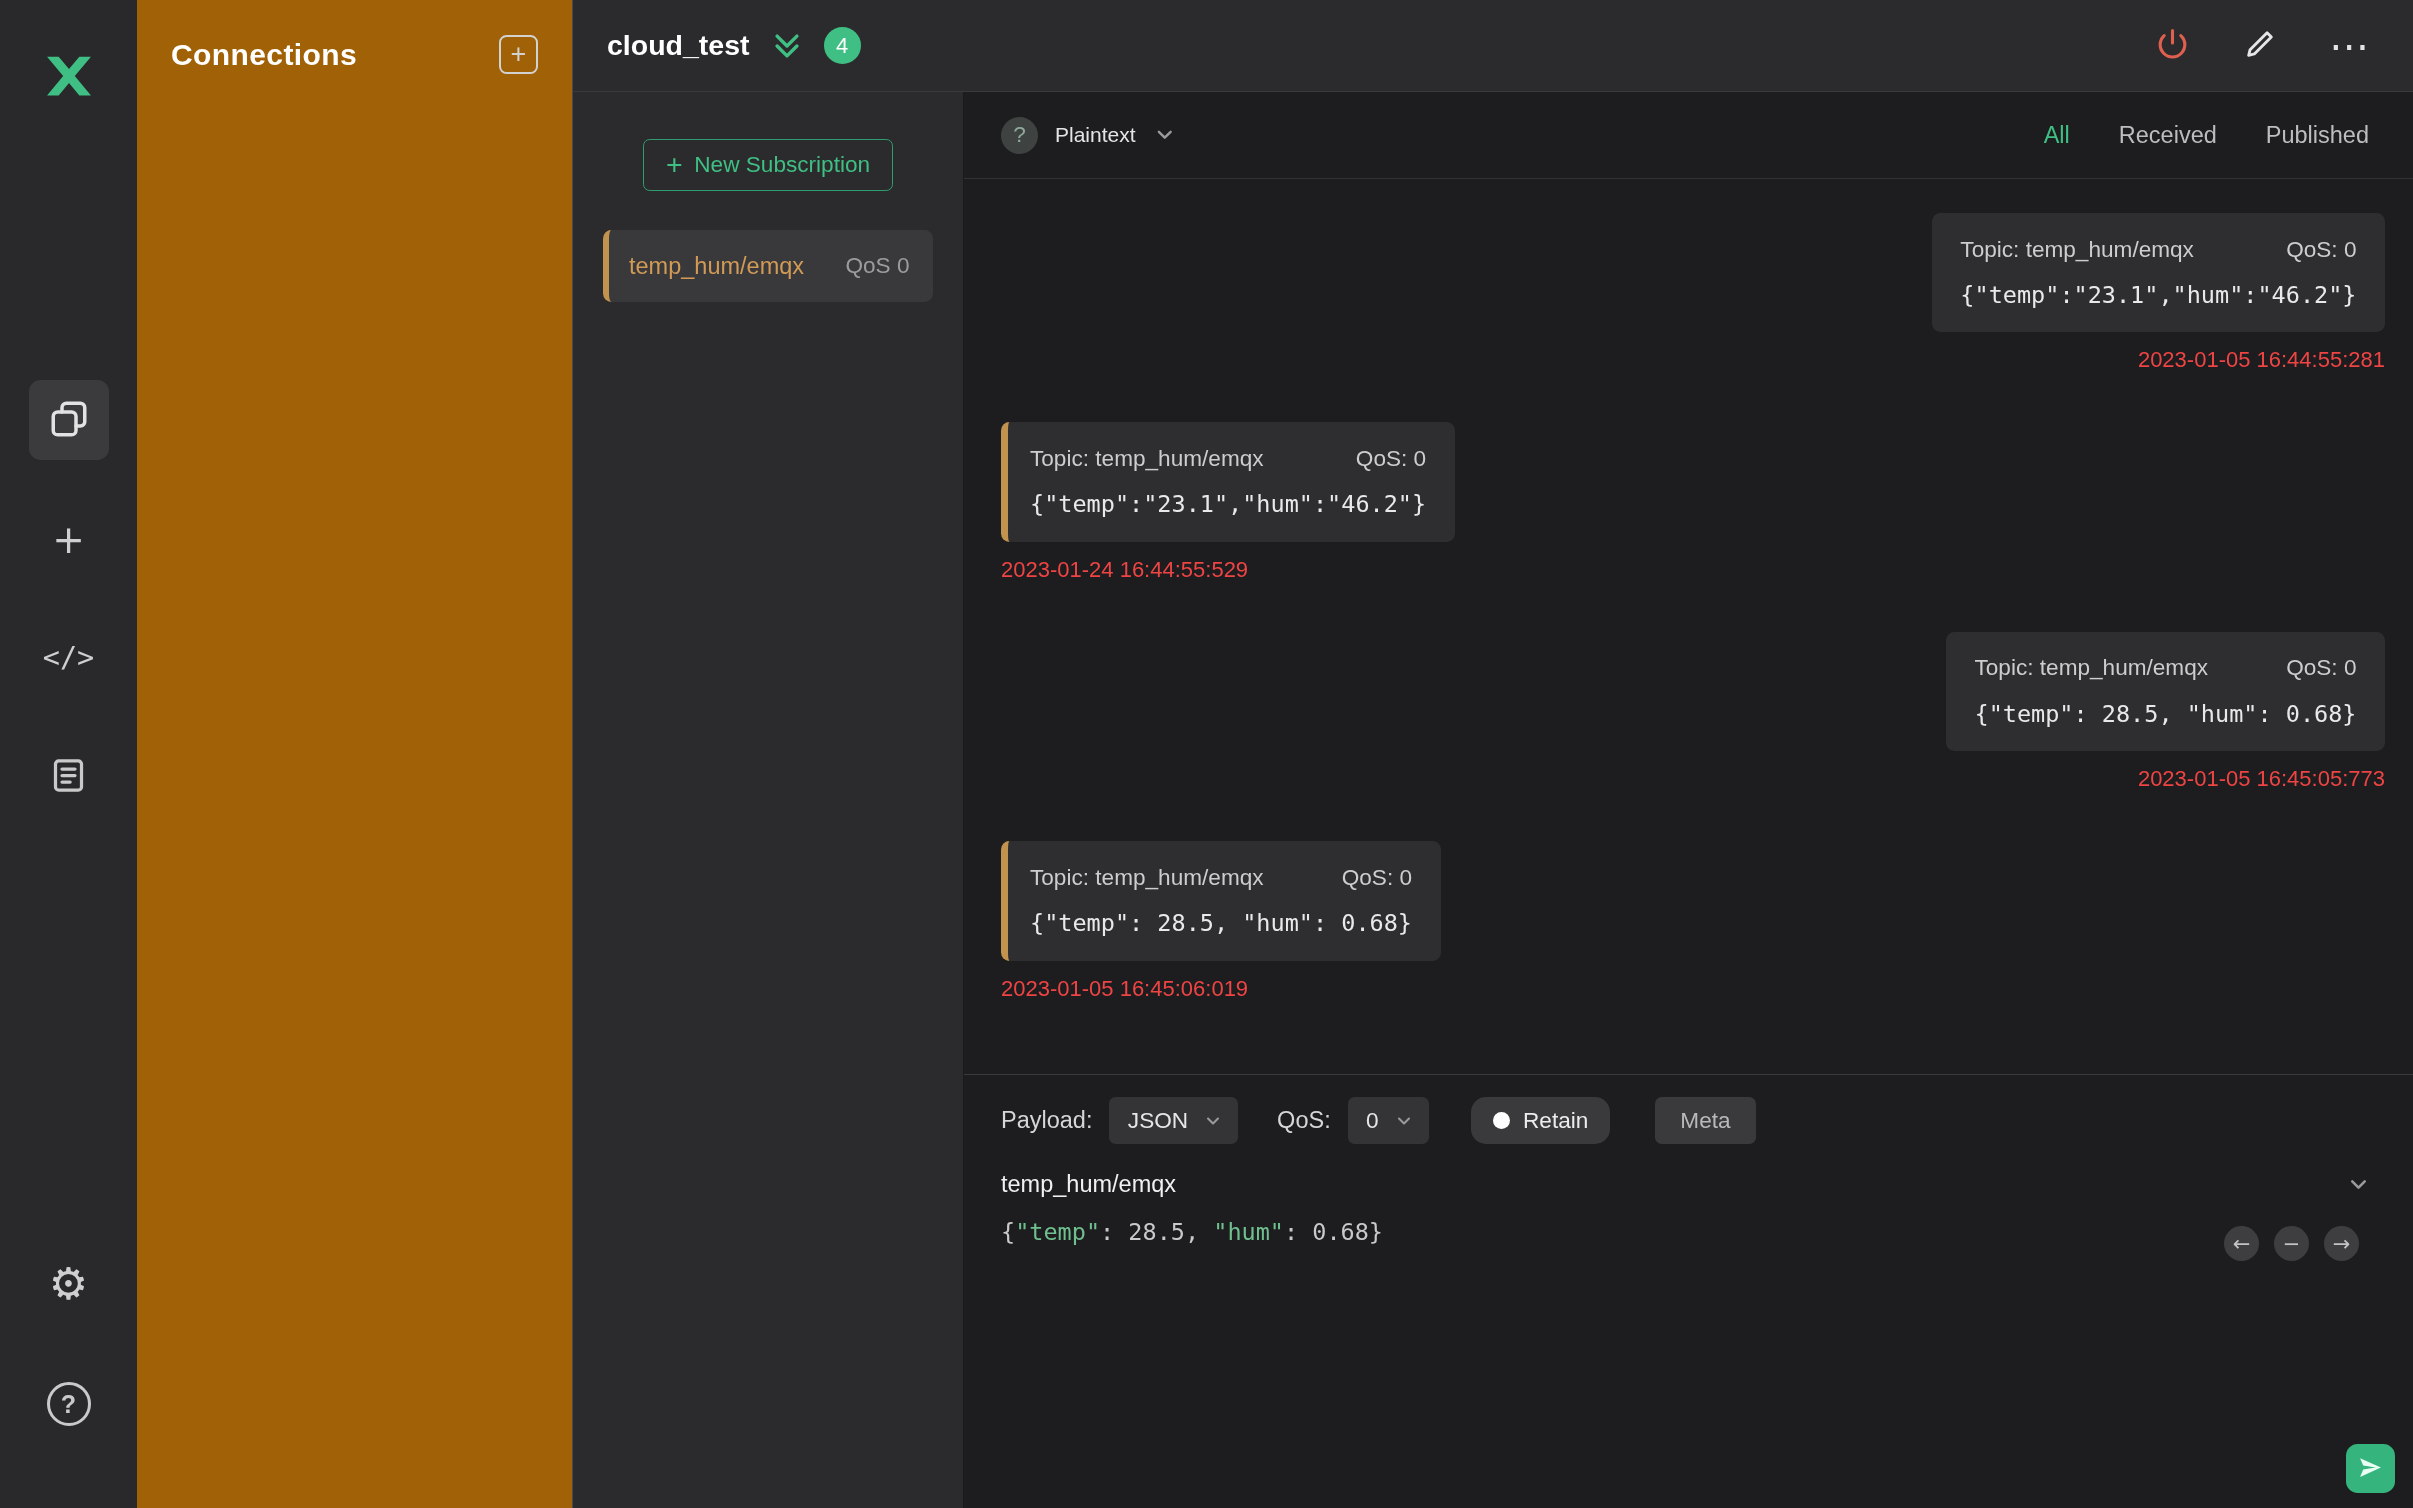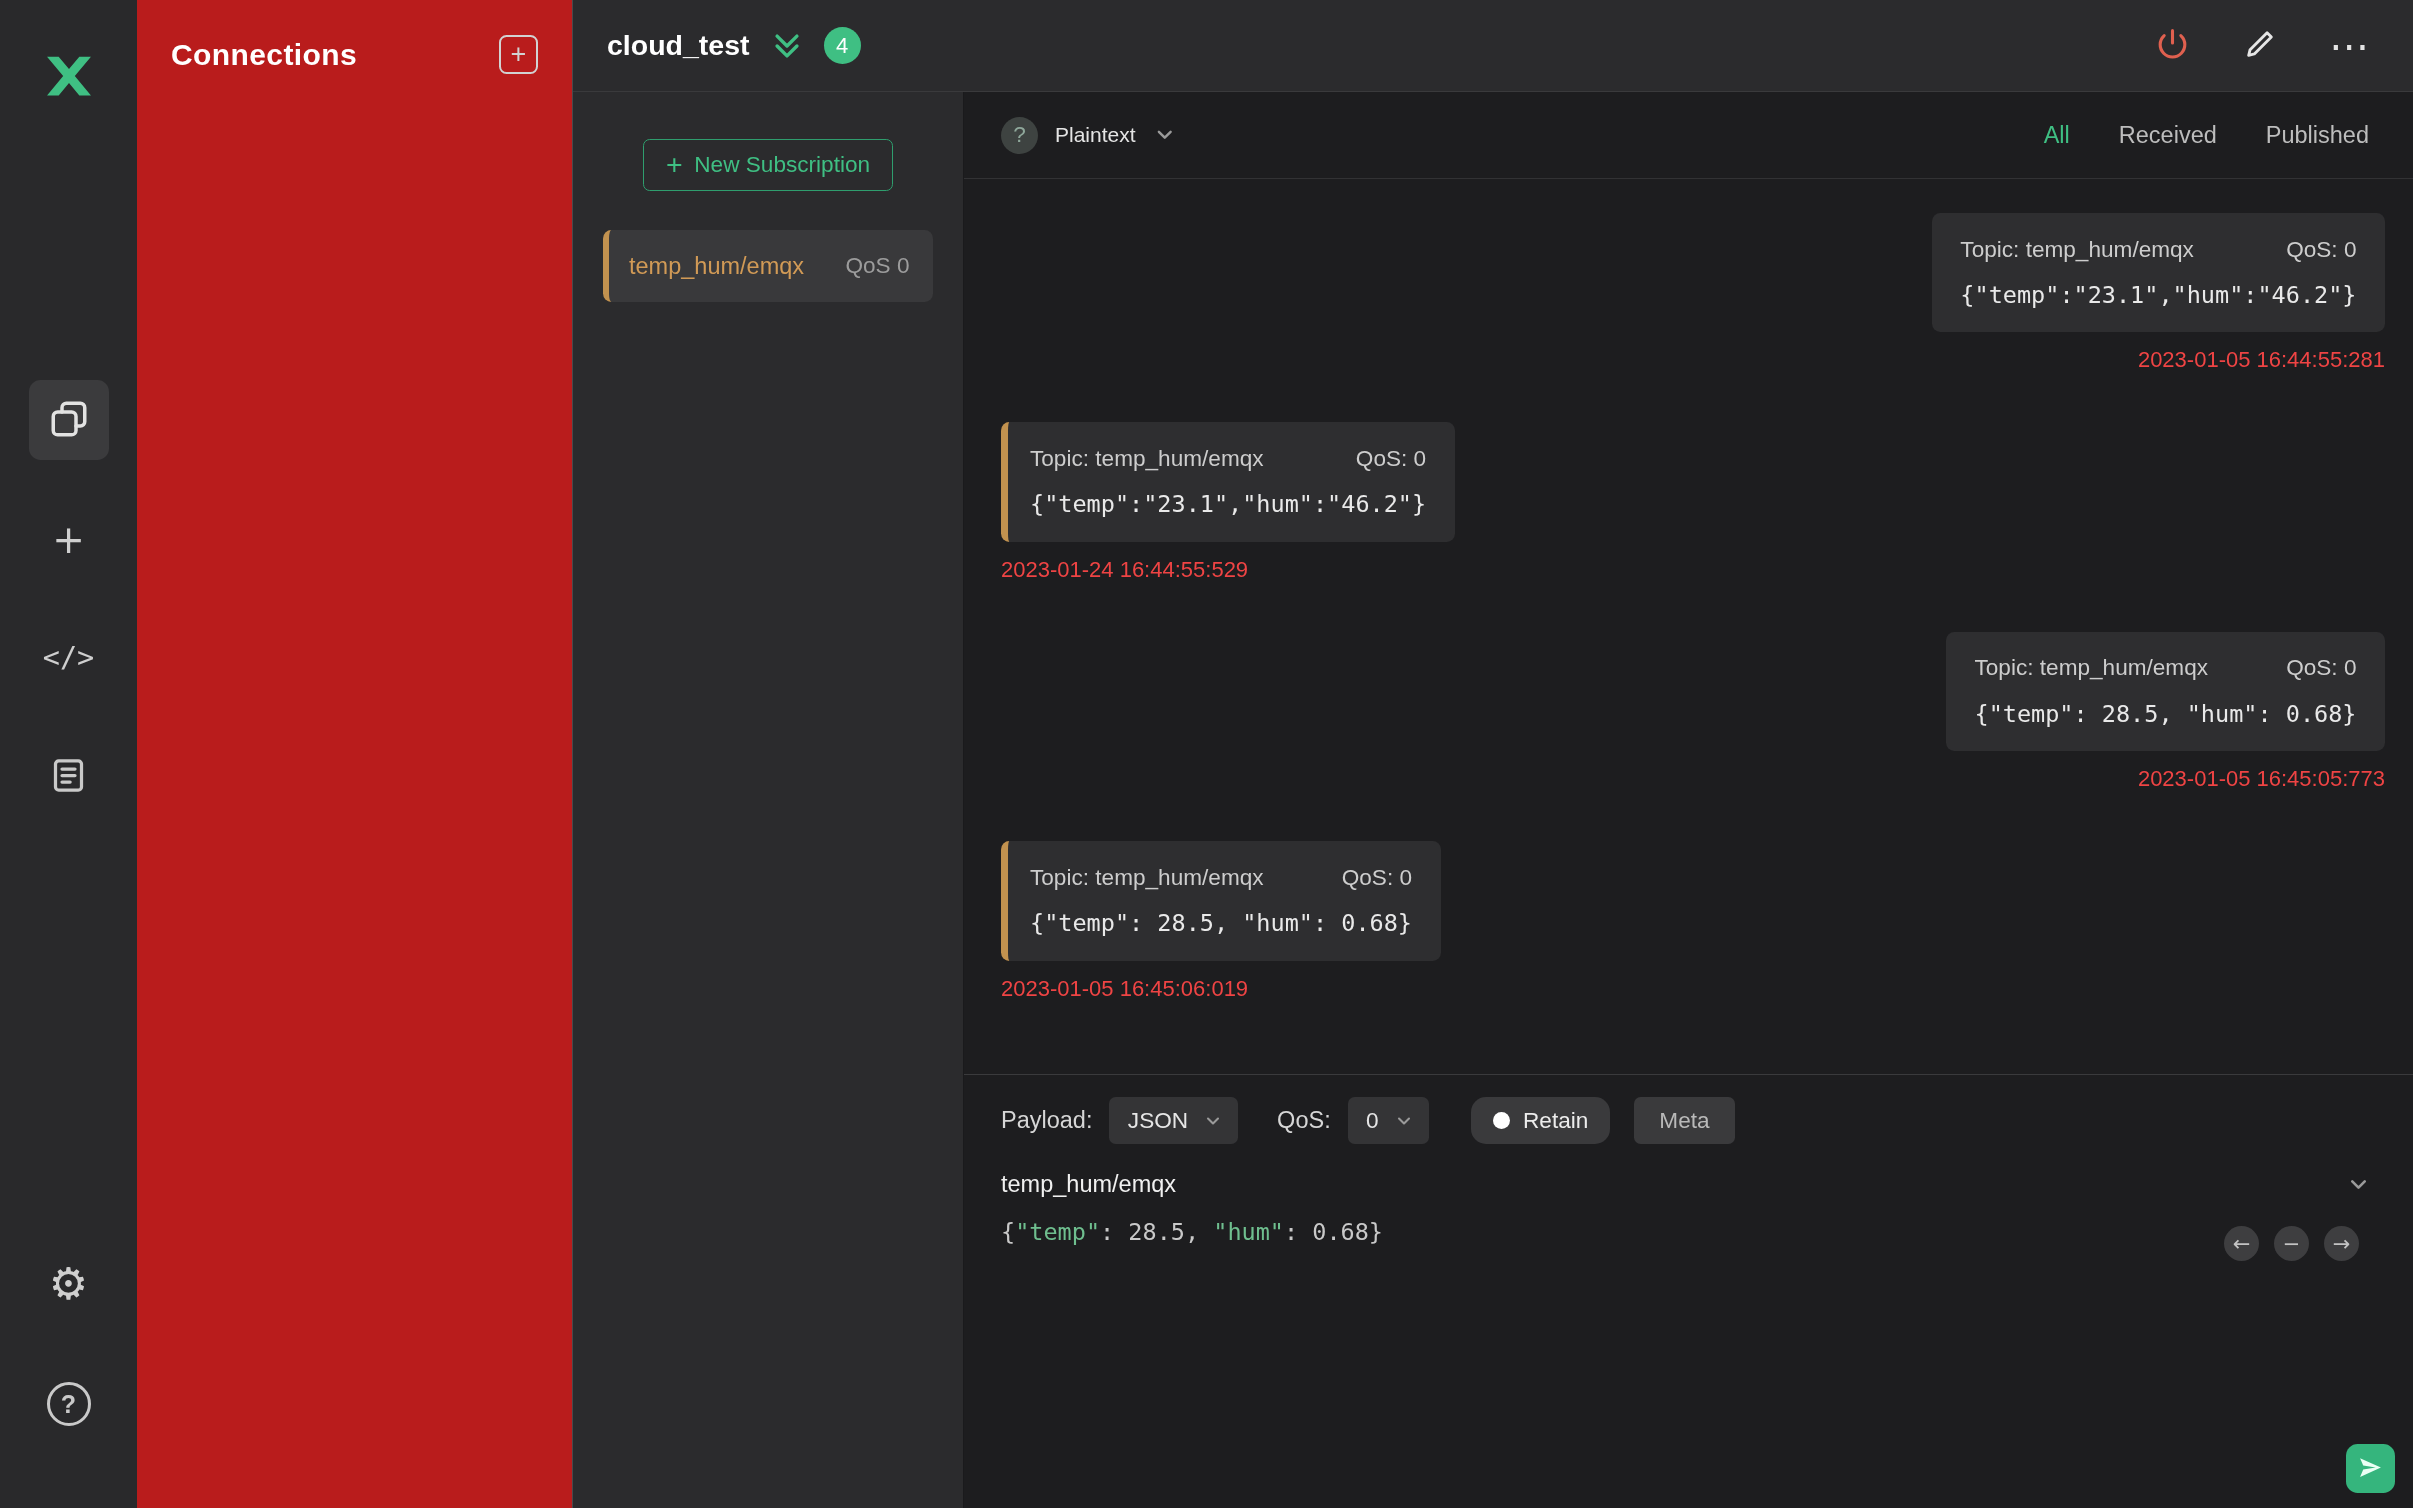--- a/index.html
+++ b/index.html
@@ -13,21 +13,21 @@
   .rail-group { margin-top: 268px; display: flex; flex-direction: column; gap: 39px; align-items: center; }
   .rail-bottom { margin-top: auto; margin-bottom: 64px; display: flex; flex-direction: column; gap: 40px; align-items: center; }
   .rail-item { width: 80px; height: 80px; display: flex; align-items: center; justify-content: center; border-radius: 11.7px; cursor: pointer; }
   .rail-item.selected { background: #3b3b3d; }
   .glyph { font-family: "DejaVu Sans", sans-serif; font-size: 39px; color: #cfcfcf; line-height: 1; }
   .glyph.code { font-family: "DejaVu Sans Mono", monospace; font-size: 28.5px; }
   .glyph.gear { font-size: 44px; }
   .help-ring { width: 44px; height: 44px; border: 3.4px solid #c9c9c9; border-radius: 50%; display: flex; align-items: center; justify-content: center; font-size: 25px; font-weight: bold; color: #c9c9c9; }
 
   
-  .connections { width: 436px; background: #b91c1c; border-right: 0.8px solid #4a4a4c; display: flex; flex-direction: column; flex-shrink: 0; }
+  .connections { width: 436px; background: #a16207; border-right: 0.8px solid #4a4a4c; display: flex; flex-direction: column; flex-shrink: 0; }
   .conn-header { display: flex; align-items: center; justify-content: space-between; padding: 35px 34px 32px; }
   .conn-title-h { font-size: 30px; color: #ffffff; margin: 0; font-weight: bold; letter-spacing: 0.4px; }
   .add-box { width: 39px; height: 39px; border: 2.5px solid #d2d2d2; border-radius: 7.5px; color: #d2d2d2; font-size: 27px; display: flex; align-items: center; justify-content: center; cursor: pointer; line-height: 1; }
   .conn-item { display: flex; align-items: center; gap: 17px; padding: 0 35px; height: 75px; background: #343436; cursor: pointer; }
   .dot { width: 13.4px; height: 13.4px; border-radius: 50%; background: #3fbf83; flex-shrink: 0; }
   .conn-name { color: #3fbf83; font-size: 24px; }
 
   
   .main { flex: 1; display: flex; flex-direction: column; min-width: 0; }
   .topbar { height: 92px; background: #2b2b2d; border-bottom: 0.8px solid #3a3a3c; display: flex; align-items: center; justify-content: space-between; padding: 0 44px 0 34px; flex-shrink: 0; }
@@ -69,21 +69,21 @@
   .timestamp { margin-top: 15px; color: #ef4444; font-size: 22px; }
 
   
   .publish { height: 434px; border-top: 0.8px solid #3a3a3c; position: relative; padding: 22px 37px 0; flex-shrink: 0; }
   .pub-controls { display: flex; align-items: center; gap: 17px; }
   .lab { color: #d6d6d6; font-size: 23.5px; }
   .lab.qos { margin-left: 22px; }
   .select { background: #343436; border-radius: 6.7px; height: 47px; padding: 0 15px 0 18.4px; display: flex; align-items: center; gap: 15px; color: #e6e6e6; font-size: 22.6px; cursor: pointer; }
   .retain { margin-left: 25px; background: #3a3a3c; height: 47px; border-radius: 15px; display: flex; align-items: center; gap: 13.4px; padding: 0 22px; color: #ececec; font-size: 22.6px; cursor: pointer; }
   .rdot { width: 17px; height: 17px; background: #ffffff; border-radius: 50%; }
-  .meta { margin-left: 7px; background: #3a3a3c; height: 47px; border-radius: 6.7px; display: flex; align-items: center; padding: 0 25px; color: #b9b9b9; font-size: 22.6px; cursor: pointer; }
+  .meta { margin-left: 28px; background: #3a3a3c; height: 47px; border-radius: 6.7px; display: flex; align-items: center; padding: 0 25px; color: #b9b9b9; font-size: 22.6px; cursor: pointer; }
   .pub-topic { margin-top: 27px; display: flex; align-items: center; justify-content: space-between; color: #f0f0f0; font-size: 23.5px; padding-right: 5px; }
   .pub-payload { margin-top: 20px; font-size: 23.5px; color: #c9c9c9; white-space: pre; }
   .tok-str { color: #6fbf8f; }
   .pager { position: absolute; right: 54px; top: 151px; display: flex; gap: 15px; }
   .circle { width: 35px; height: 35px; border-radius: 50%; background: #3e3e40; color: #c3c3c3; font-size: 21px; display: flex; align-items: center; justify-content: center; cursor: pointer; font-family: "DejaVu Sans", sans-serif; }
   .send { position: absolute; right: 18.4px; bottom: 15px; width: 49px; height: 49px; border-radius: 11.7px; background: #35b57d; border: none; display: flex; align-items: center; justify-content: center; cursor: pointer; }
 
   .chev { display: flex; align-items: center; }
 </style>
 </head>

